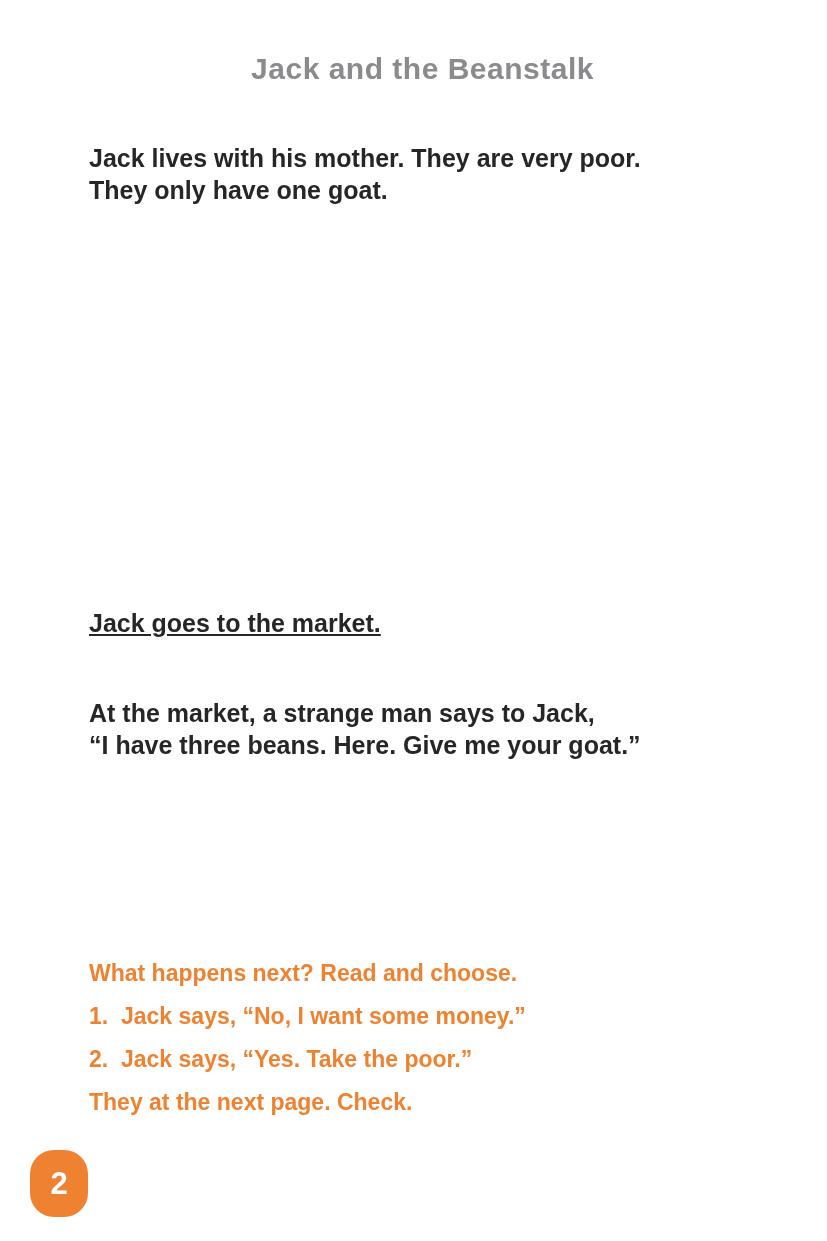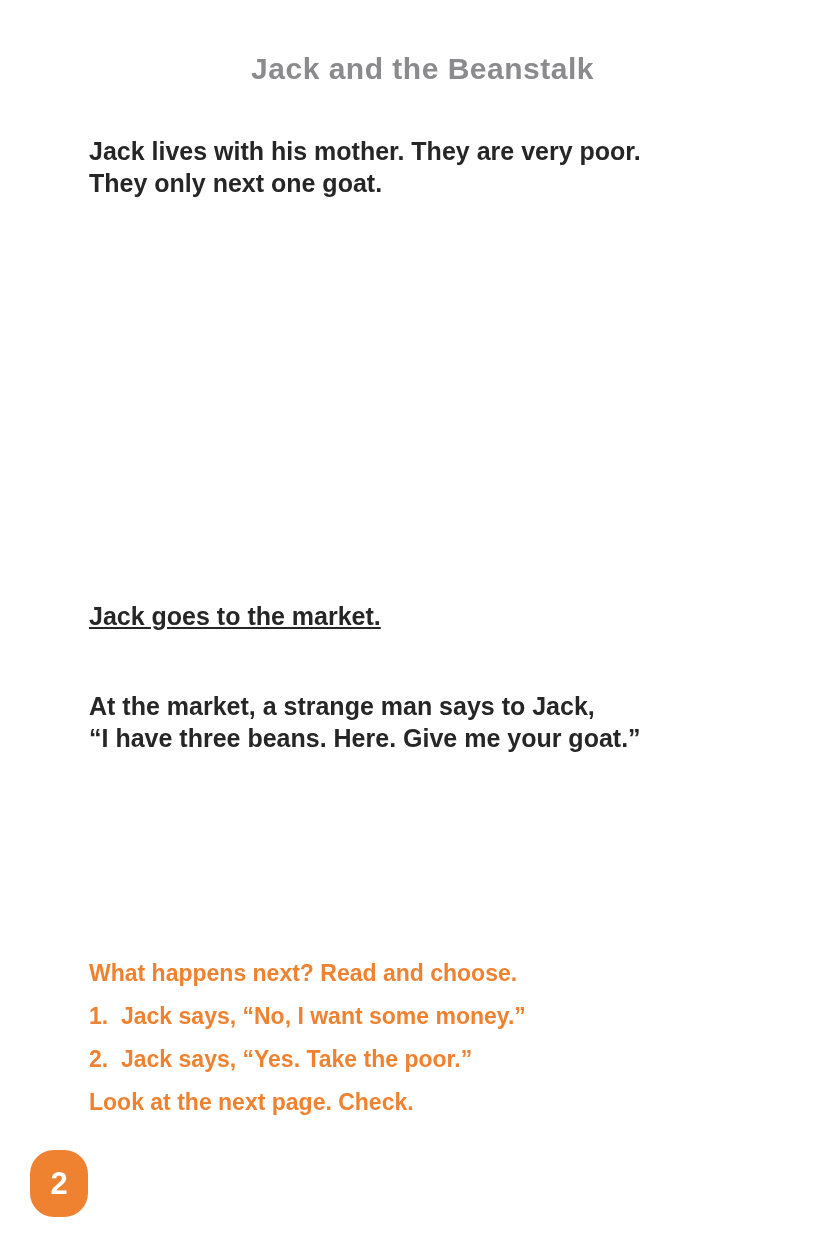--- a/index.html
+++ b/index.html
@@ -28,20 +28,21 @@
     letter-spacing: 0.5px;
     color: var(--title_gray, #8b8b8e);
   }
   .para {
     position: absolute;
     left: 89px;
     color: var(--body_text, #262626);
     font-size: 25px;
     line-height: 32px;
     font-weight: 600;
+    margin-top: 7px;
   }
   .para .line { white-space: nowrap; }
   #para-1 { top: 135px; }
   #para-2 { top: 256px; }
   #para-3 { top: 600px; text-decoration: underline; }
   #para-4 { top: 690px; }
   .activity {
     position: absolute;
     left: 89px;
     top: 958px;
@@ -76,41 +77,41 @@
 </style>
 </head>
 <body>
 
 <div class="page">
 
   <h1 class="title">Jack and the Beanstalk</h1>
 
   <div class="para" id="para-1">
     <div class="line">Jack lives with his mother. They are very poor.</div>
-    <div class="line">They only next one goat.</div>
+    <div class="line">They only have one goat.</div>
   </div>
 
 
   <div class="para" id="para-3">
     <div class="line">Jack goes to the market.</div>
   </div>
 
   <div class="para" id="para-4">
     <div class="line">At the market, a strange man says to Jack,</div>
     <div class="line">“I have three beans. Here. Give me your goat.”</div>
   </div>
 
   <div class="activity">
     <div class="a-line">What happens next? Read and choose.</div>
     <div class="a-line">
       <span class="num">1.</span><span>Jack says, “No, I want some money.”</span>
     </div>
     <div class="a-line">
       <span class="num">2.</span><span>Jack says, “Yes. Take the poor.”</span>
     </div>
-    <div class="a-line">Look at the next page. Check.</div>
+    <div class="a-line">They at the next page. Check.</div>
   </div>
 
   <div class="badge">
     <span>2</span>
   </div>
 
 </div>
 
 </body></html>

